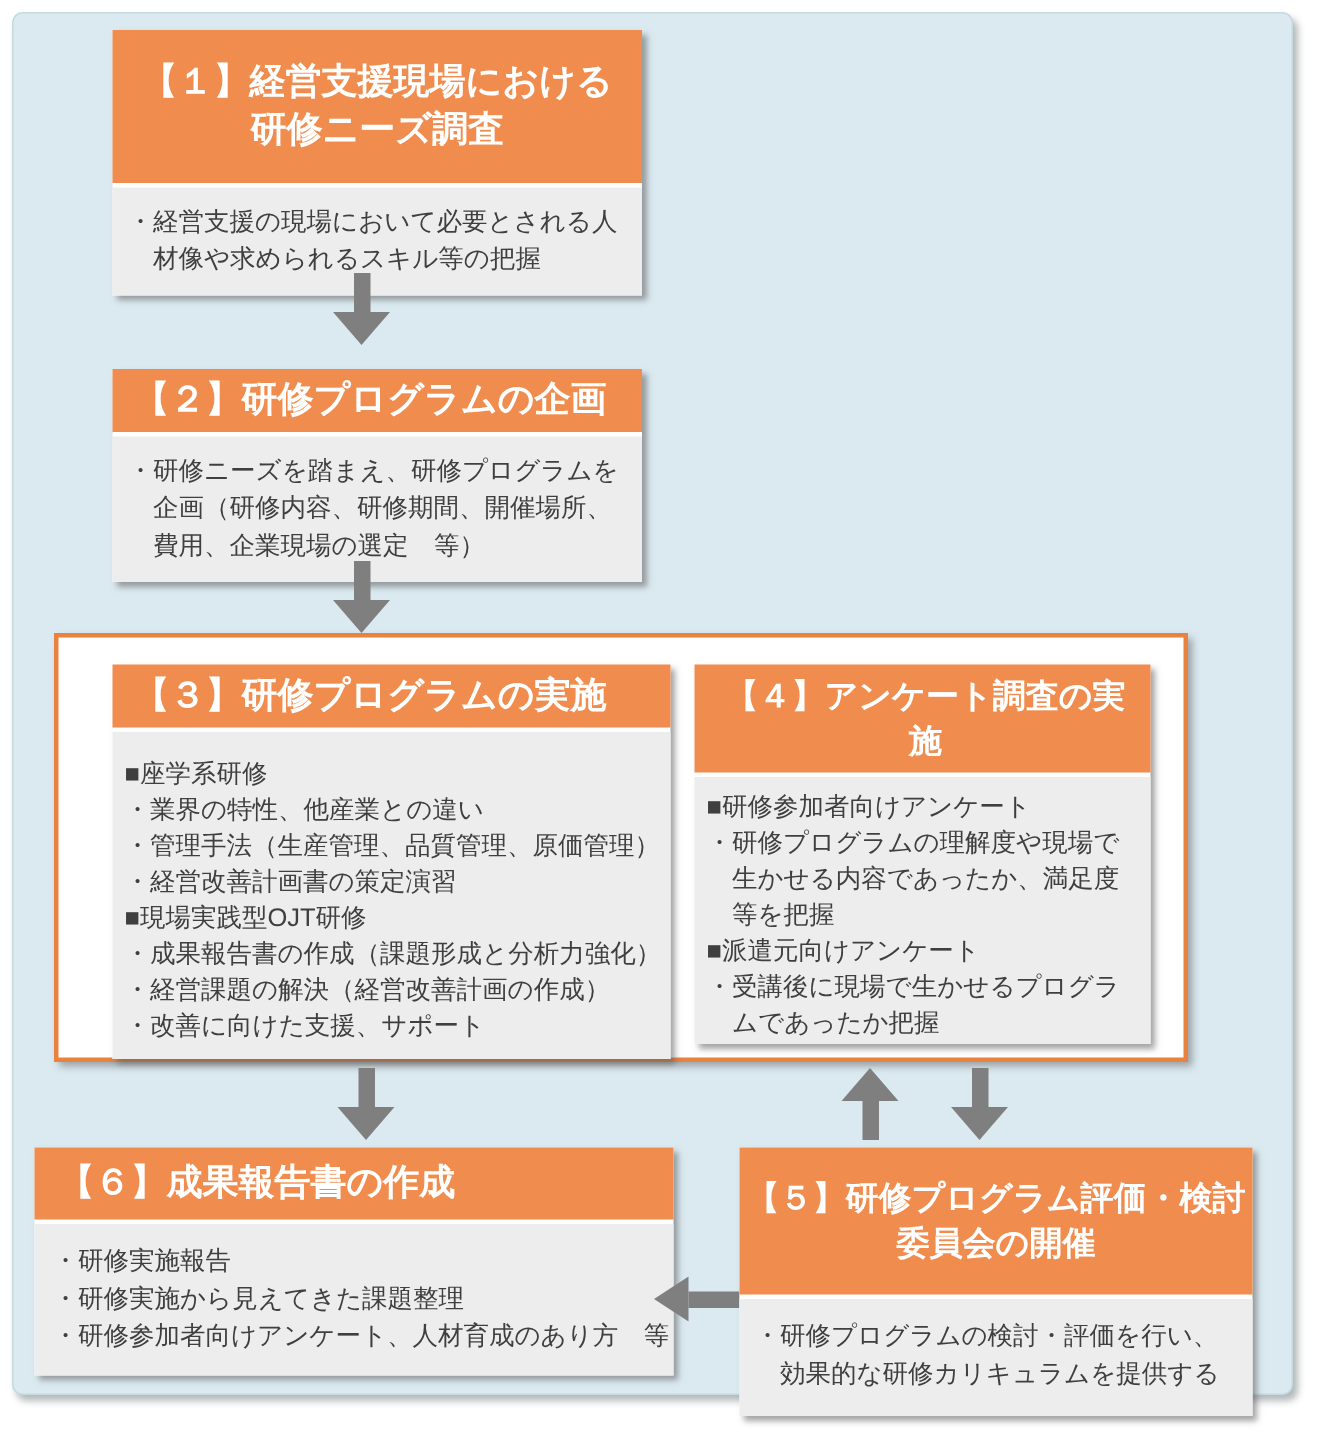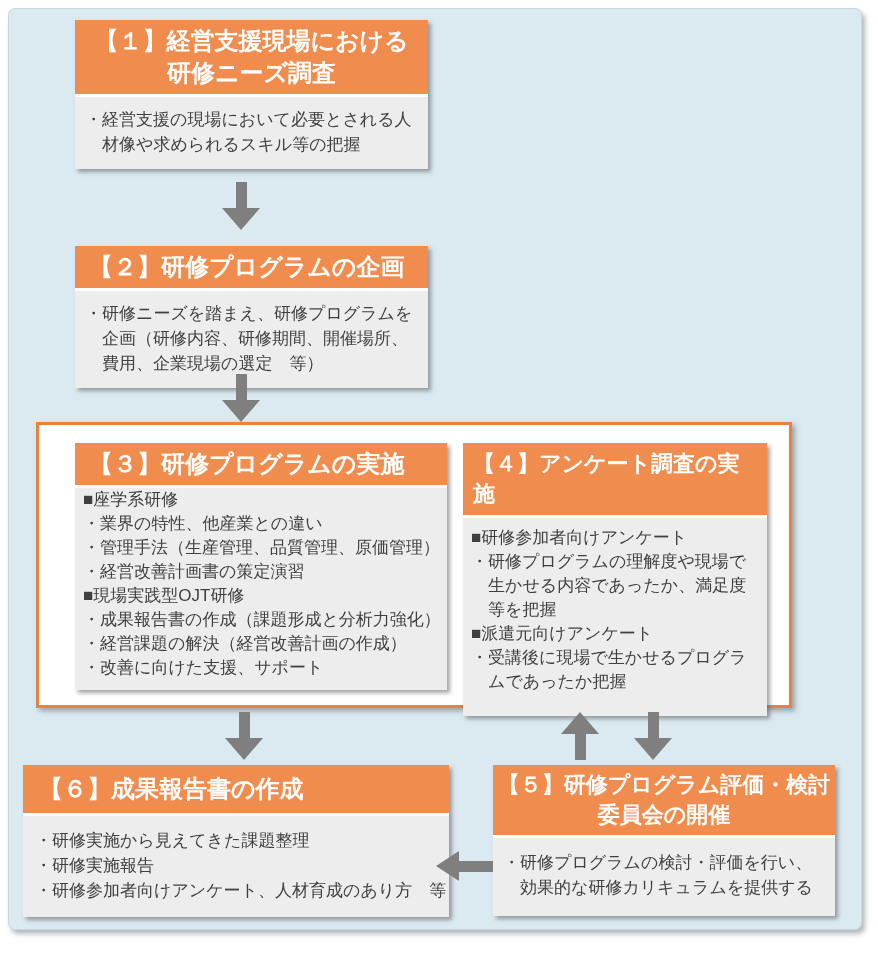--- a/index.html
+++ b/index.html
@@ -29,21 +29,21 @@
   .hdr{
     background:#F08C4D;
     color:#ffffff;
     font-weight:700;
     font-size:24px;
     line-height:32px;
     padding:5px 8px 5px 14px;
     margin-bottom:3px;
     letter-spacing:0;
   }
-  .hdr.center{text-align:center;padding:5px 4px;}
+  .hdr.center{text-align:center;padding:19px 4px;}
   .hdr.small{font-size:22px;line-height:30px;}
   .hline{display:block;}
   .bd{
     background:#EDEDED;
     color:#3F3F3F;
     font-size:17px;
     line-height:25px;
     padding:10px 8px 12px 10px;
   }
   .it{
@@ -54,23 +54,23 @@
     position:absolute;
     left:36px;top:422px;
     width:750px;height:280px;
     background:#ffffff;
     border:3px solid #E8823E;
     box-shadow:3px 3px 5px rgba(90,90,90,0.5);
   }
   #box1{left:75px;top:20px;width:353px;}
   #box2{left:75px;top:246px;width:353px;}
   #box3{left:75px;top:443px;width:372px;}
-  #box3 .bd{line-height:24px;padding:0 4px 10px 8px;}
+  #box3 .bd{line-height:24px;padding:16px 4px 10px 8px;}
   #box4{left:463px;top:443px;width:304px;}
-  #box4 .bd{line-height:24px;padding:8px 6px 22px 8px;}
+  #box4 .bd{line-height:24px;padding:8px 6px 2px 8px;}
   #box6{left:23px;top:765px;width:426px;}
   #box6 .hdr{padding:8px 8px 8px 16px;}
   #box6 .bd{padding:12px 2px 14px 12px;}
   #box5{left:493px;top:765px;width:342px;}
   #box5 .bd{padding:12px 17px 16px 10px;}
 
   
   .arrow-v{
     position:absolute;
     width:38px;
@@ -130,21 +130,21 @@
       <div class="it">・管理手法（生産管理、品質管理、原価管理）</div>
       <div class="it">・経営改善計画書の策定演習</div>
       <div class="it">■現場実践型OJT研修</div>
       <div class="it">・成果報告書の作成（課題形成と分析力強化）</div>
       <div class="it">・経営課題の解決（経営改善計画の作成）</div>
       <div class="it">・改善に向けた支援、サポート</div>
     </div>
   </div>
 
   <div class="sbox" id="box4">
-    <div class="hdr small" style="padding:6px 6px 6px 10px;">【４】アンケート調査の実施</div>
+    <div class="hdr small" style="padding:6px 6px 6px 10px;text-align:center;">【４】アンケート調査の実施</div>
     <div class="bd">
       <div class="it">■研修参加者向けアンケート</div>
       <div class="it">・研修プログラムの理解度や現場で生かせる内容であったか、満足度等を把握</div>
       <div class="it">■派遣元向けアンケート</div>
       <div class="it">・受講後に現場で生かせるプログラムであったか把握</div>
     </div>
   </div>
 
   <div class="arrow-v" style="left:225px;top:712px;">
     <div class="shaft-v"></div>
@@ -157,22 +157,22 @@
   </div>
 
   <div class="arrow-v" style="left:634px;top:712px;">
     <div class="shaft-v"></div>
     <div class="head-down"></div>
   </div>
 
   <div class="sbox" id="box6">
     <div class="hdr">【６】成果報告書の作成</div>
     <div class="bd">
+      <div class="it">・研修実施報告</div>
       <div class="it">・研修実施から見えてきた課題整理</div>
-      <div class="it">・研修実施報告</div>
       <div class="it">・研修参加者向けアンケート、人材育成のあり方　等</div>
     </div>
   </div>
 
   <div class="arrow-h" style="left:436px;top:851px;">
     <div class="head-left"></div>
     <div class="shaft-h"></div>
   </div>
 
   <div class="sbox" id="box5">

